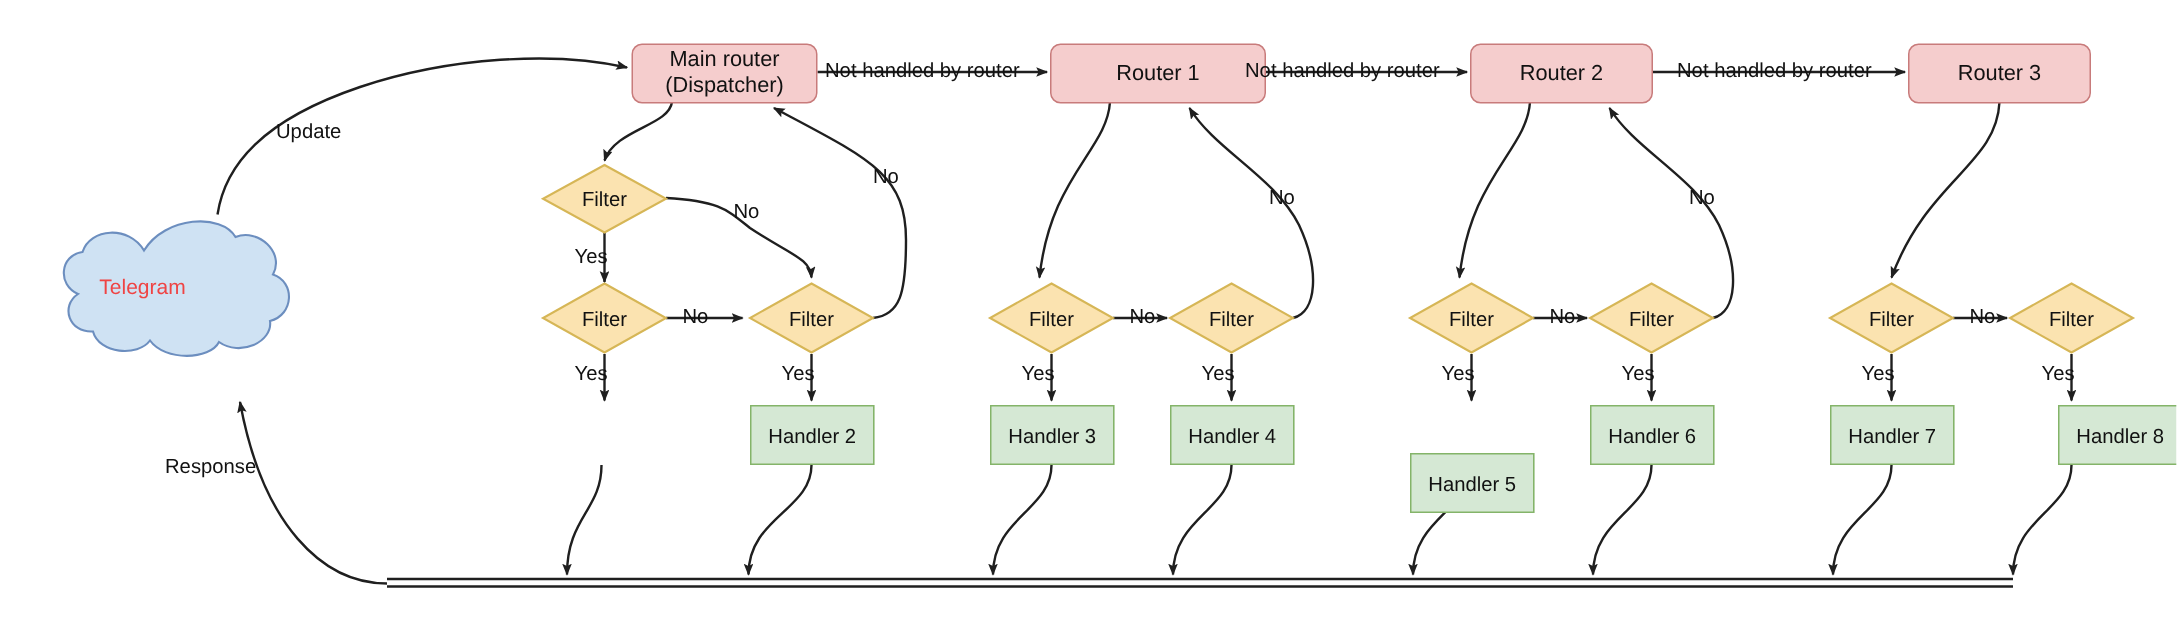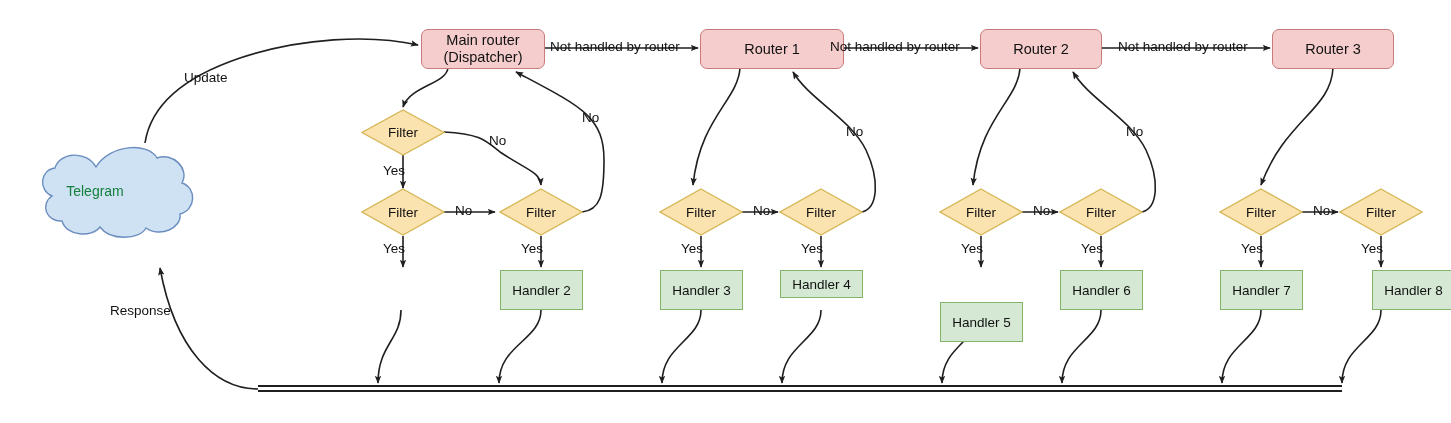--- a/index.html
+++ b/index.html
@@ -7,21 +7,21 @@
           font-family:"Liberation Sans",sans-serif;overflow:hidden;}
   svg.layer{position:absolute;left:0;top:0;width:1451px;height:423px;pointer-events:none;}
   .node{position:absolute;box-sizing:border-box;display:flex;align-items:center;
         justify-content:center;text-align:center;color:#111111;}
   .router{background:#f5cdcd;border:1px solid #c87b7b;border-radius:7px;
           font-size:14.5px;line-height:17px;}
   .handler{background:#d5e8d4;border:1px solid #84b469;font-size:13.5px;}
   .diamond-label{position:absolute;left:0;top:0;width:100%;height:100%;
         display:flex;align-items:center;justify-content:center;font-size:13.5px;color:#111;}
   .edge-label{position:absolute;font-size:13.5px;color:#111111;white-space:nowrap;}
-  .cloud-label{position:absolute;font-size:14px;color:#15803d;white-space:nowrap;}
+  .cloud-label{position:absolute;font-size:14px;color:#ef4444;white-space:nowrap;}
 </style>
 </head>
 <body>
 
 <div id="canvas">
 
   <svg class="layer" viewBox="0 0 1451 423">
     <defs>
       <marker id="ah" markerWidth="10" markerHeight="10" refX="7.2" refY="3.2" orient="auto" markerUnits="userSpaceOnUse">
         <path d="M0,0 L8,3.2 L0,6.4 L1.6,3.2 z" fill="#1f1f1f"></path>
@@ -96,21 +96,21 @@
       <polygon points="821,189 862,212 821,235 780,212"></polygon>
       <polygon points="981,189 1022,212 981,235 940,212"></polygon>
       <polygon points="1101,189 1142,212 1101,235 1060,212"></polygon>
       <polygon points="1261,189 1302,212 1261,235 1220,212"></polygon>
       <polygon points="1381,189 1422,212 1381,235 1340,212"></polygon>
     </g>
   </svg>
 
   <div class="cloud-label" style="left:95px;top:183px;transform:translateX(-50%);">Telegram</div>
 
-  <div class="edge-label" style="left:184px;top:70px;">Update</div>
+  <div class="edge-label" style="left:184px;top:80px;">Update</div>
   <div class="edge-label" style="left:110px;top:303px;">Response</div>
 
   <div class="node router" style="left:421px;top:29px;width:124px;height:40px;flex-direction:column;">
     <span>Main router</span>
     <span>(Dispatcher)</span>
   </div>
   <div class="node router" style="left:700px;top:29px;width:144px;height:40px;">
     <span>Router 1</span>
   </div>
   <div class="node router" style="left:980px;top:29px;width:122px;height:40px;">
@@ -152,21 +152,21 @@
   <div class="edge-label" style="left:1033px;top:203px;">No</div>
   <div class="edge-label" style="left:1126px;top:124px;">No</div>
   <div class="edge-label" style="left:1313px;top:203px;">No</div>
 
   <div class="node handler" style="left:500px;top:270px;width:83px;height:40px;">
     <span>Handler 2</span>
   </div>
   <div class="node handler" style="left:660px;top:270px;width:83px;height:40px;">
     <span>Handler 3</span>
   </div>
-  <div class="node handler" style="left:780px;top:270px;width:83px;height:28px;">
+  <div class="node handler" style="left:780px;top:270px;width:83px;height:40px;">
     <span>Handler 4</span>
   </div>
   <div class="node handler" style="left:940px;top:270px;width:83px;height:40px;margin-top:32px;">
     <span>Handler 5</span>
   </div>
   <div class="node handler" style="left:1060px;top:270px;width:83px;height:40px;">
     <span>Handler 6</span>
   </div>
   <div class="node handler" style="left:1220px;top:270px;width:83px;height:40px;">
     <span>Handler 7</span>

